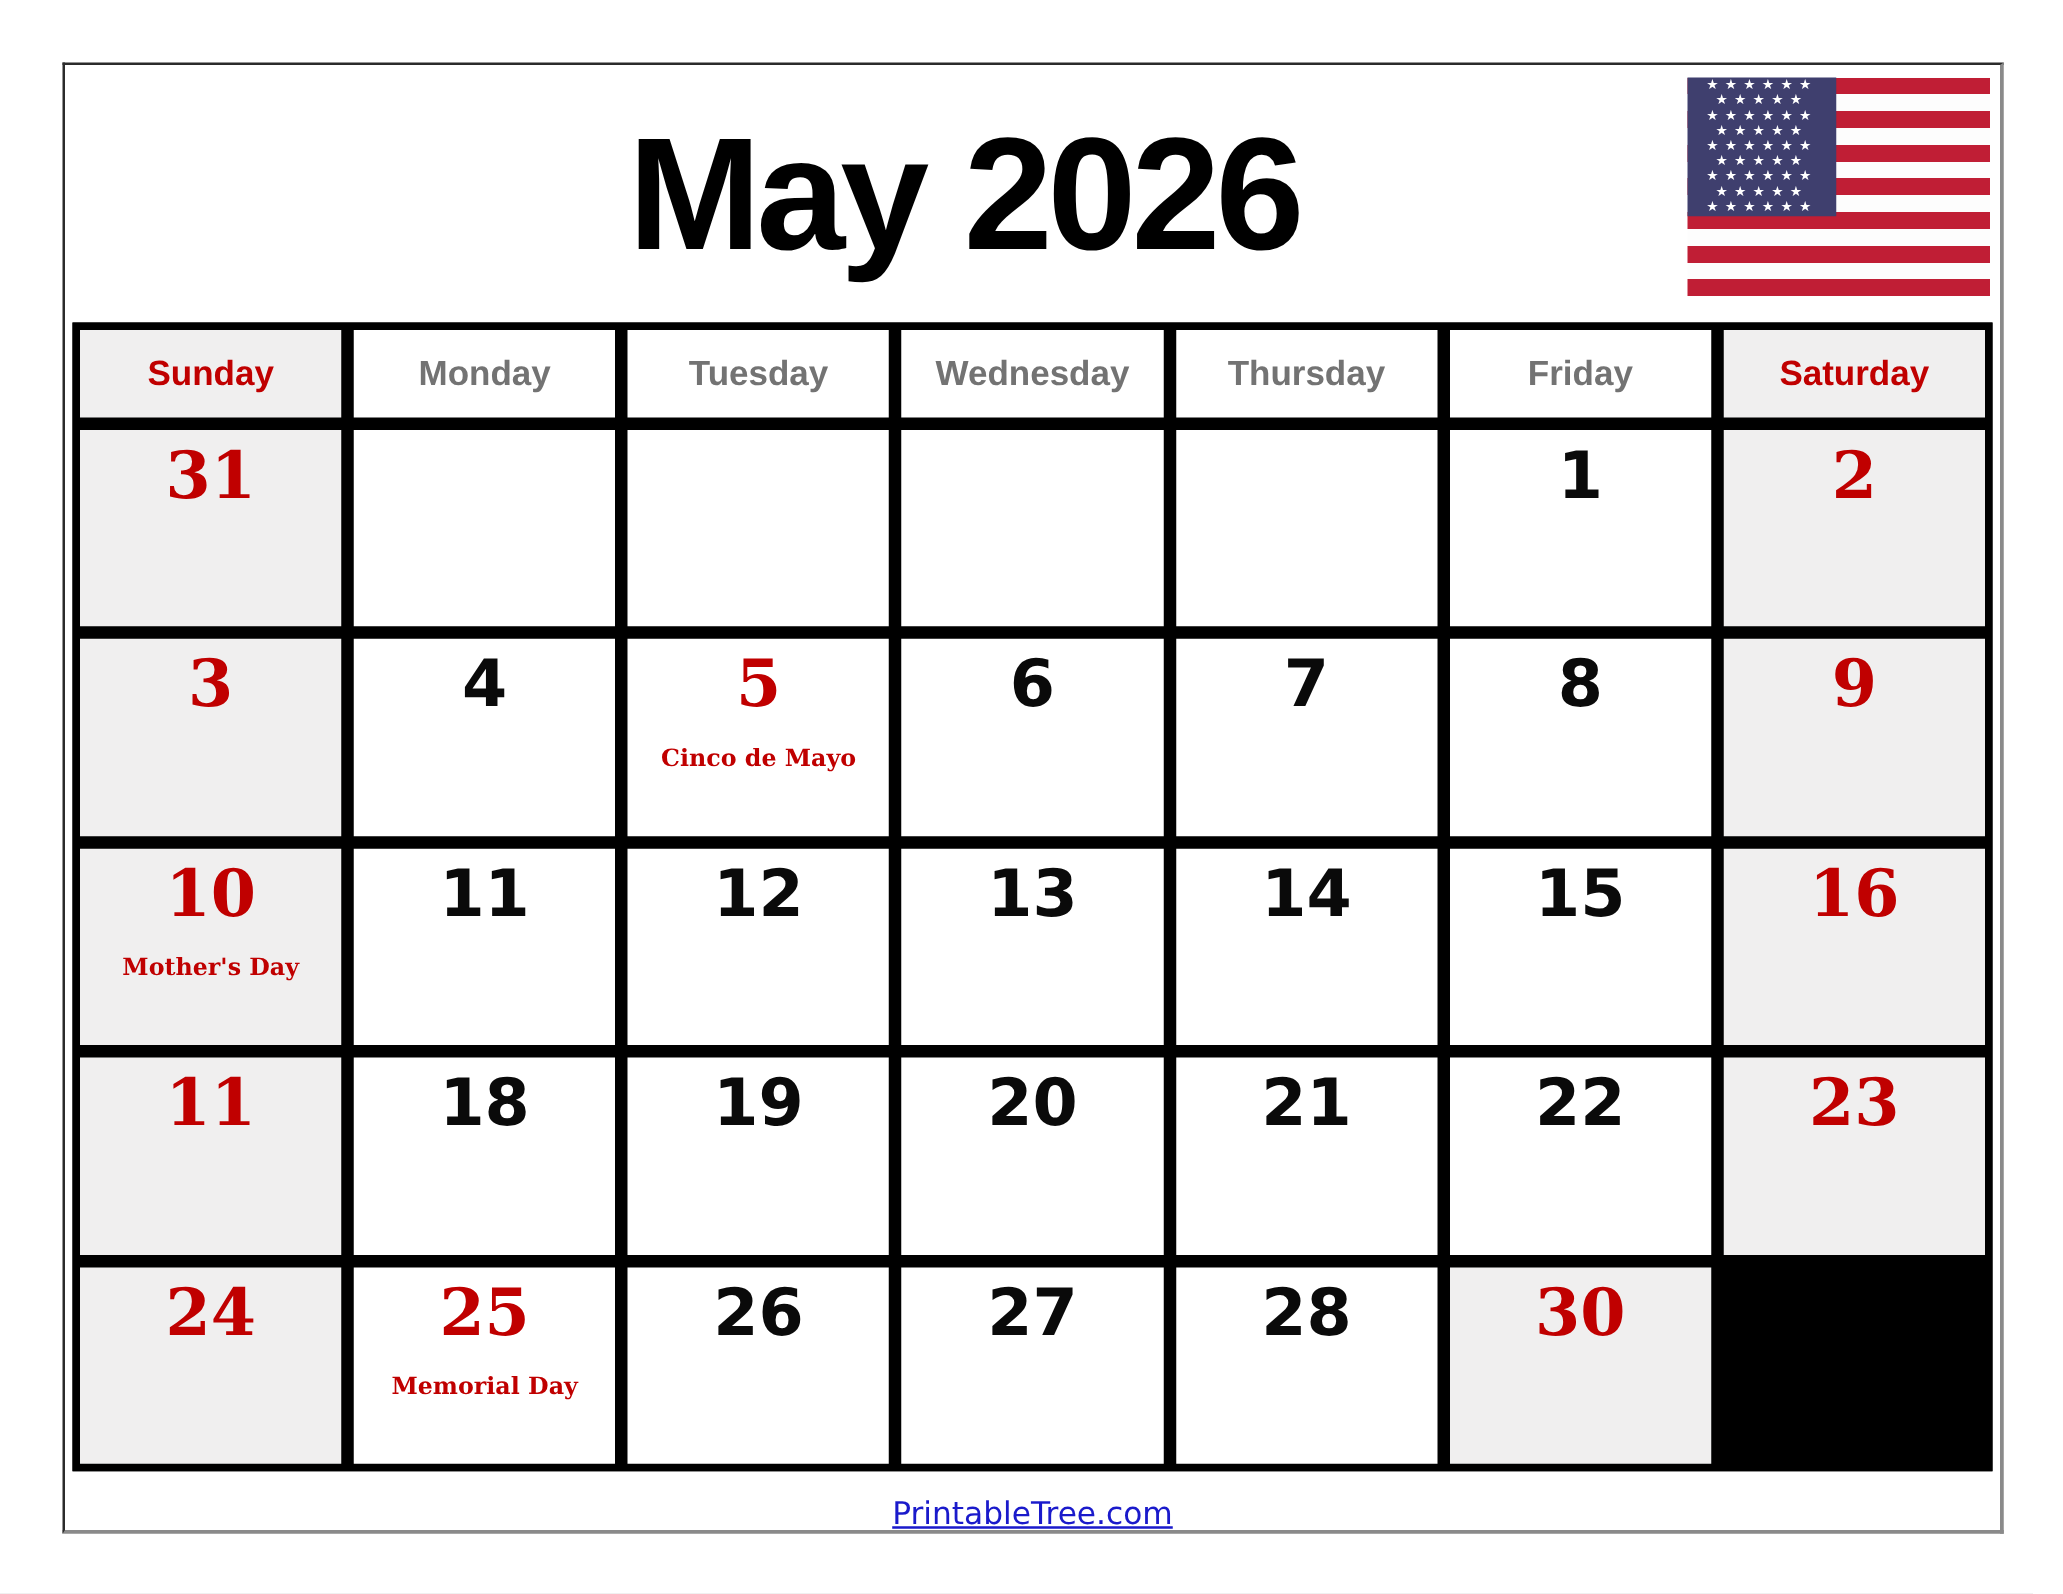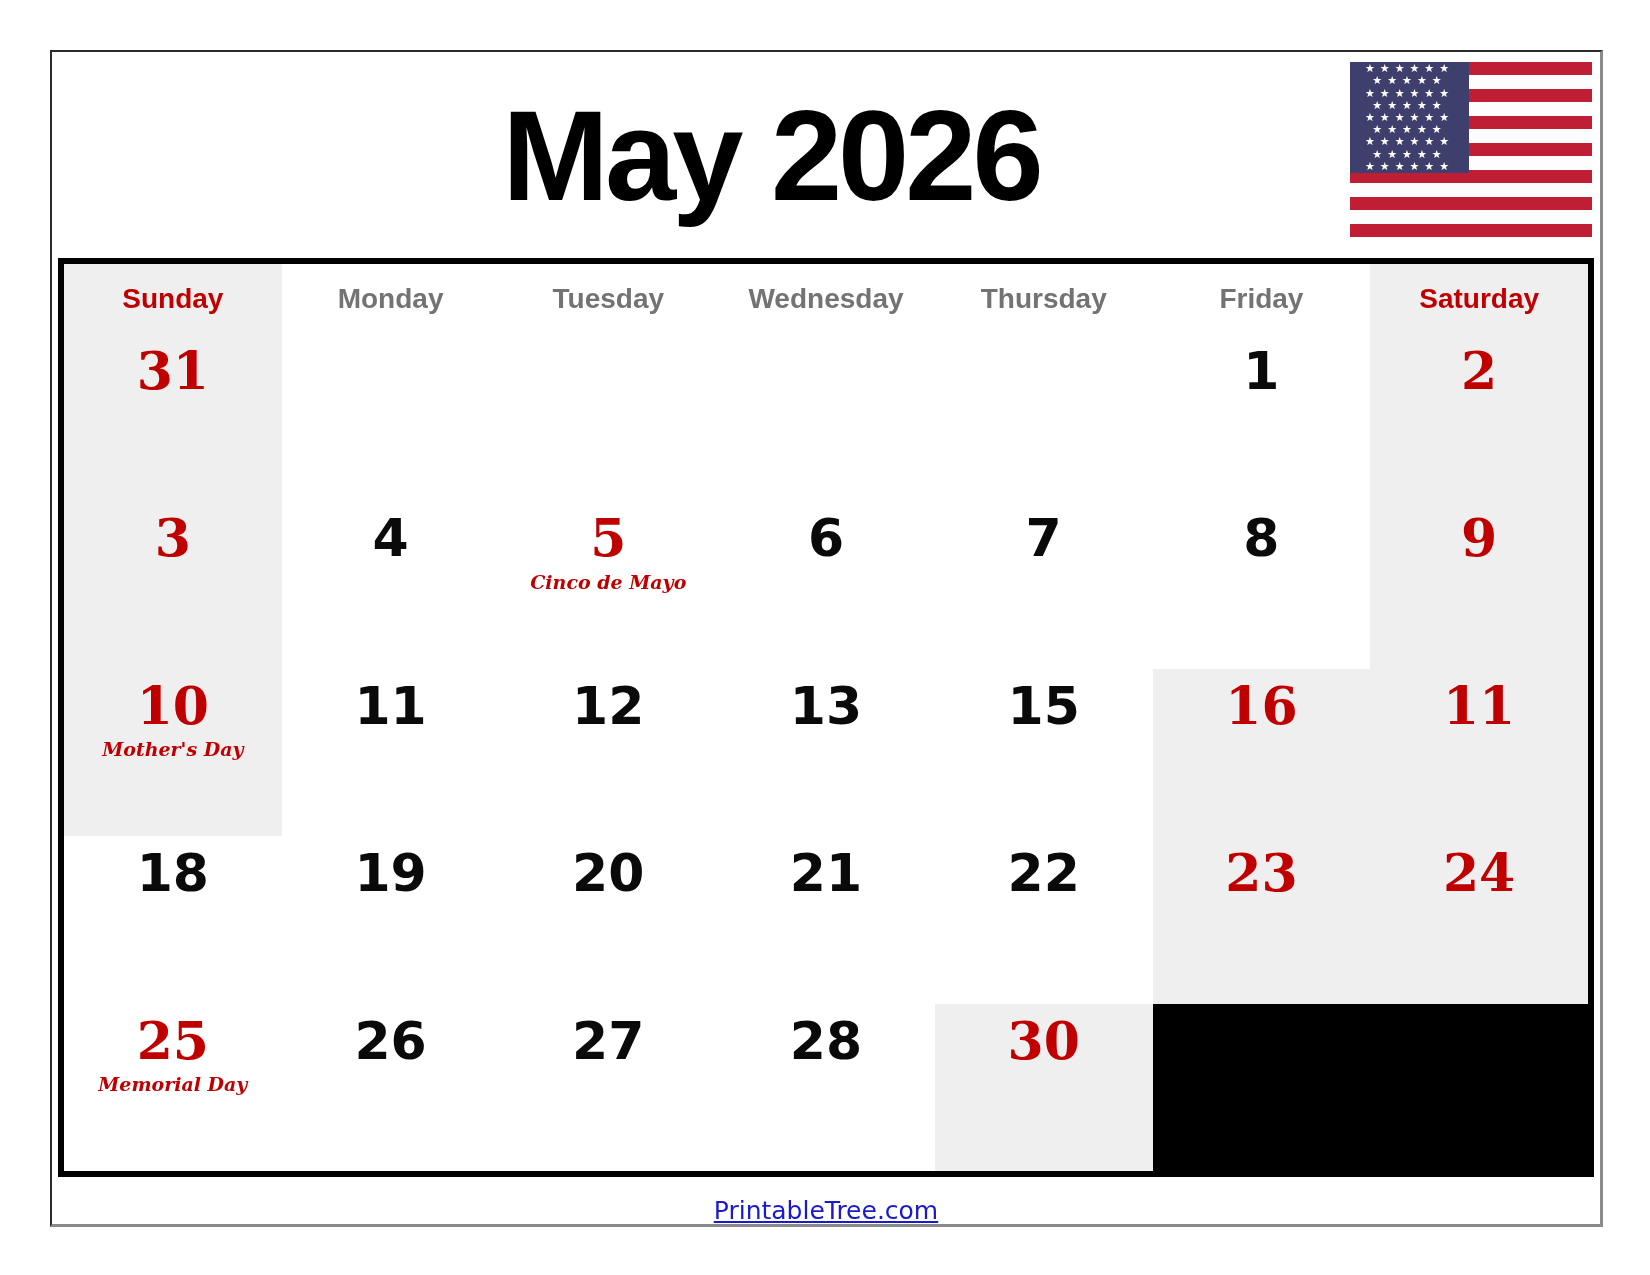--- a/index.html
+++ b/index.html
@@ -45,43 +45,42 @@
 
   
   .grid{
     position:absolute;left:6px;top:206px;width:1536px;height:919px;
     box-sizing:border-box;
     background:#000000;
     border:6px solid #000000;
     display:grid;
     grid-template-columns:repeat(7,1fr);
     grid-template-rows:70px repeat(5,1fr);
-    gap:0;
+    gap:10px;
   }
   .hcell{
     background:#ffffff;
     display:flex;align-items:center;justify-content:center;
     font-weight:bold;font-size:28px;color:#737373;
   }
   .hcell.weekend{color:var(--red);background:var(--gray_bg);}
   .cell{background:#ffffff;text-align:center;padding-top:10px;box-sizing:border-box;}
   .cell.gray{background:var(--gray_bg);}
   .num{
     font-family:"DejaVu Sans",sans-serif;
     font-weight:bold;font-size:52px;line-height:1.05;color:#0a0a0a;
   }
   .num.red{
     font-family:"DejaVu Serif","Liberation Serif",serif;
     color:var(--red);
   }
   .holiday{
     font-family:"DejaVu Serif","Liberation Serif",serif;
     font-weight:bold;font-size:19px;color:var(--red);
-    margin-top:5px;
-    font-style:italic;
+    margin-top:20px;
   }
 
   .footer{
     position:absolute;left:0;right:0;top:1132px;text-align:center;margin-top:12px;
   }
   .footer a{
     font-size:25px;color:var(--link_blue);text-decoration:underline;
     font-family:"DejaVu Sans","Liberation Sans",sans-serif;
   }
 </style>
@@ -156,20 +155,23 @@
       <div class="cell">
         <div class="num">11</div>
       </div>
       <div class="cell">
         <div class="num">12</div>
       </div>
       <div class="cell">
         <div class="num">13</div>
       </div>
       <div class="cell">
+        <div class="num">14</div>
+      </div>
+      <div class="cell">
         <div class="num">15</div>
       </div>
       <div class="cell gray">
         <div class="num red">16</div>
       </div>
       <div class="cell gray">
         <div class="num red">11</div>
       </div>
       <div class="cell">
         <div class="num">18</div>

